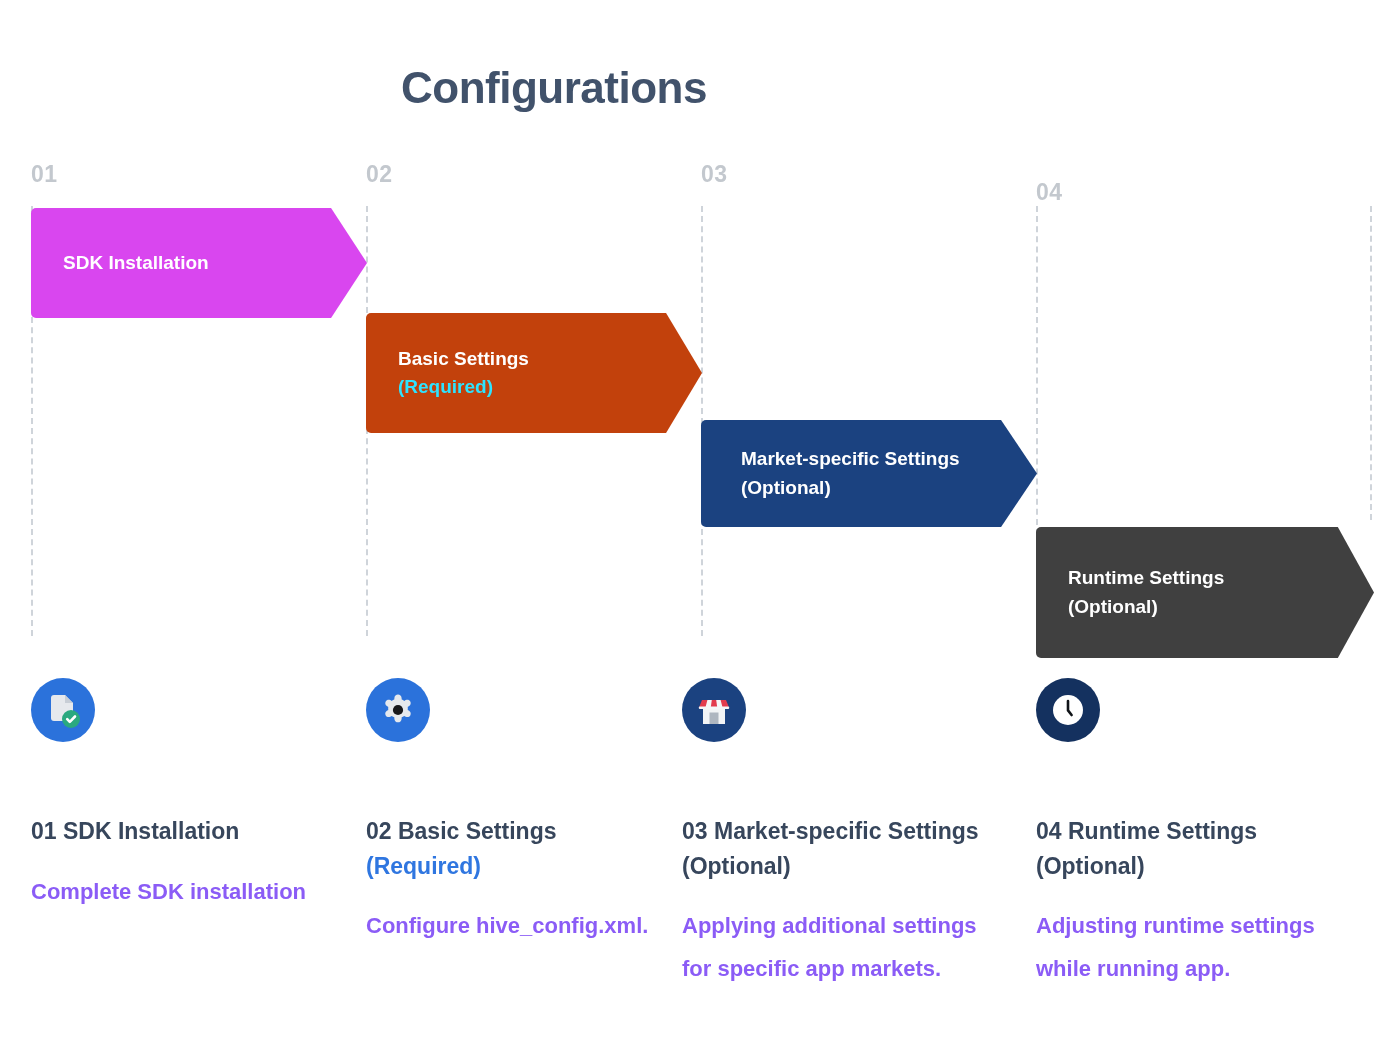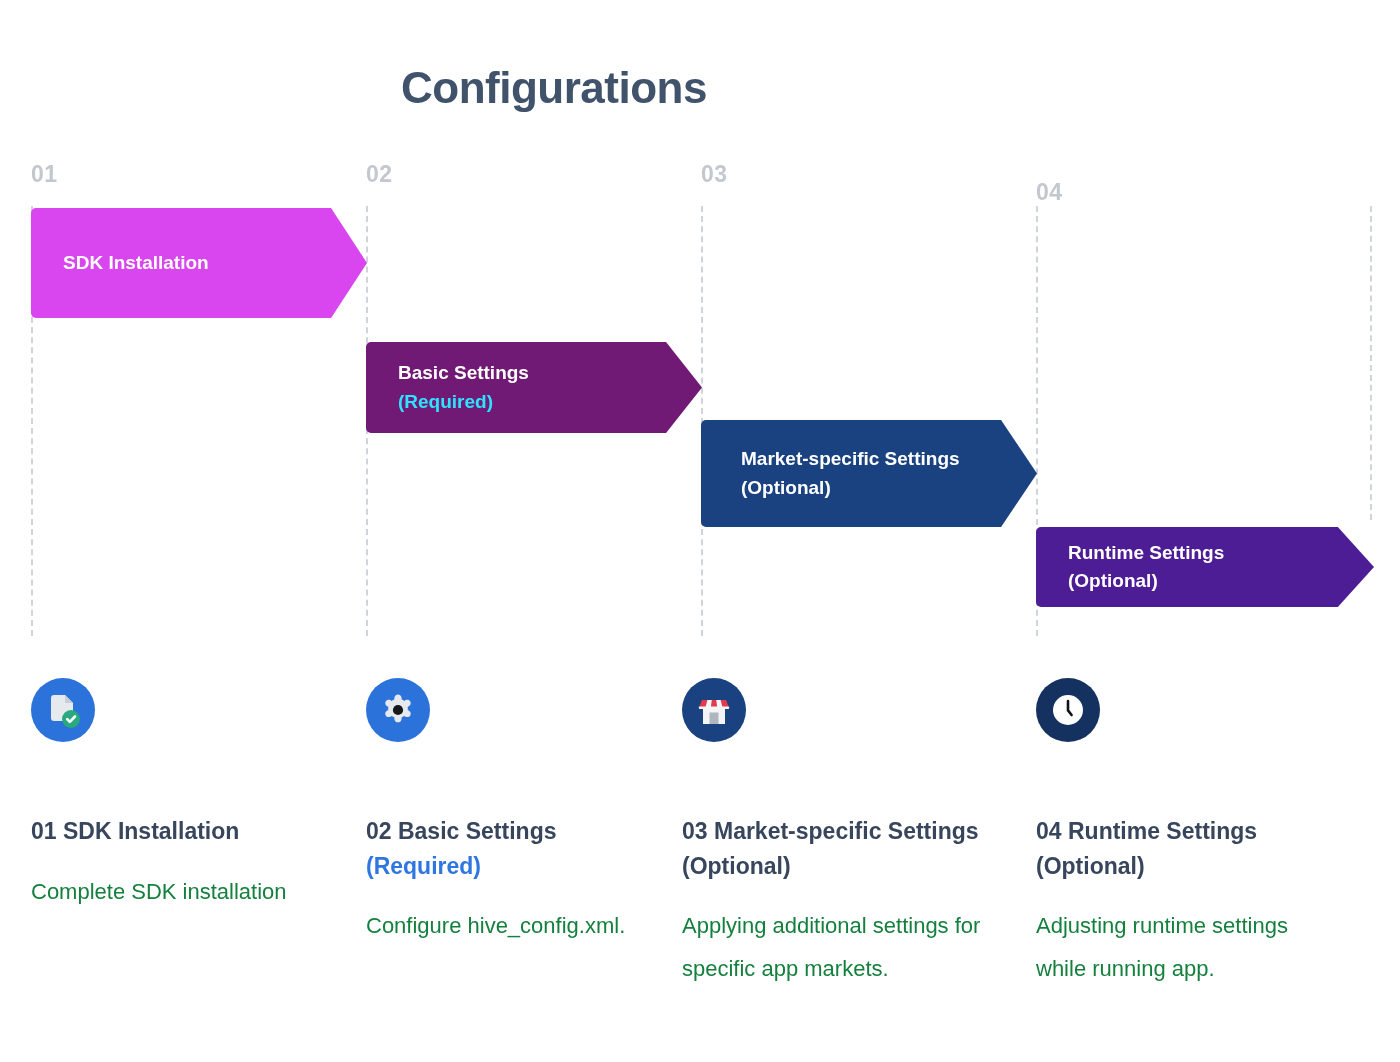--- a/index.html
+++ b/index.html
@@ -92,23 +92,23 @@
     font-weight: bold;
     color: #37465c;
     line-height: 1.5;
   }
   .legend-heading .req {
     color: #2f76e0;
   }
   .legend-desc {
     margin-top: 22px;
     font-size: 22px;
-    color: #15803d;
+    color: #8b5cf6;
     line-height: 1.95;
-    font-weight: normal;
+    font-weight: bold;
   }
 </style>
 </head>
 <body>
 
 <div class="page-title">Configurations</div>
 
 <div class="diagram">
 
   <div class="guide" style="left:31px;  top:206px; height:430px;"></div>
@@ -123,41 +123,41 @@
   <div class="step-number" style="left:1036px;top:181px;">04</div>
 
   <div class="arrow" style="left:31px; top:208px; width:336px; height:110px;
               background:#d946ef;
               clip-path: polygon(0 0, 89.3% 0, 100% 50%, 89.3% 100%, 0 100%);">
     <span class="arrow-label">
       <span>SDK Installation</span>
     </span>
   </div>
 
-  <div class="arrow" style="left:366px; top:313px; width:336px; height:91px;
-              background:#701a75;
-              clip-path: polygon(0 0, 89.3% 0, 100% 50%, 89.3% 100%, 0 100%); margin-top: 29px;">
+  <div class="arrow" style="left:366px; top:313px; width:336px; height:120px;
+              background:#c2410c;
+              clip-path: polygon(0 0, 89.3% 0, 100% 50%, 89.3% 100%, 0 100%);">
     <span class="arrow-label">
       <span>Basic Settings</span>
       <span class="sub highlight">(Required)</span>
     </span>
   </div>
 
   <div class="arrow" style="left:701px; top:420px; width:336px; height:107px;
               background:#1b4280;
               clip-path: polygon(0 0, 89.3% 0, 100% 50%, 89.3% 100%, 0 100%);
               padding-left:40px;">
     <span class="arrow-label">
       <span>Market-specific Settings</span>
       <span class="sub">(Optional)</span>
     </span>
   </div>
 
-  <div class="arrow" style="left:1036px; top:527px; width:338px; height:80px;
-              background:#4c1d95;
+  <div class="arrow" style="left:1036px; top:527px; width:338px; height:131px;
+              background:#404040;
               clip-path: polygon(0 0, 89.3% 0, 100% 50%, 89.3% 100%, 0 100%);">
     <span class="arrow-label">
       <span>Runtime Settings</span>
       <span class="sub">(Optional)</span>
     </span>
   </div>
 
   <div class="legend-item" style="left:31px; top:678px; width:300px;">
     <span class="legend-icon" style="background:#2b72db;">
       <svg width="64" height="64" viewBox="0 0 64 64" aria-hidden="true">

